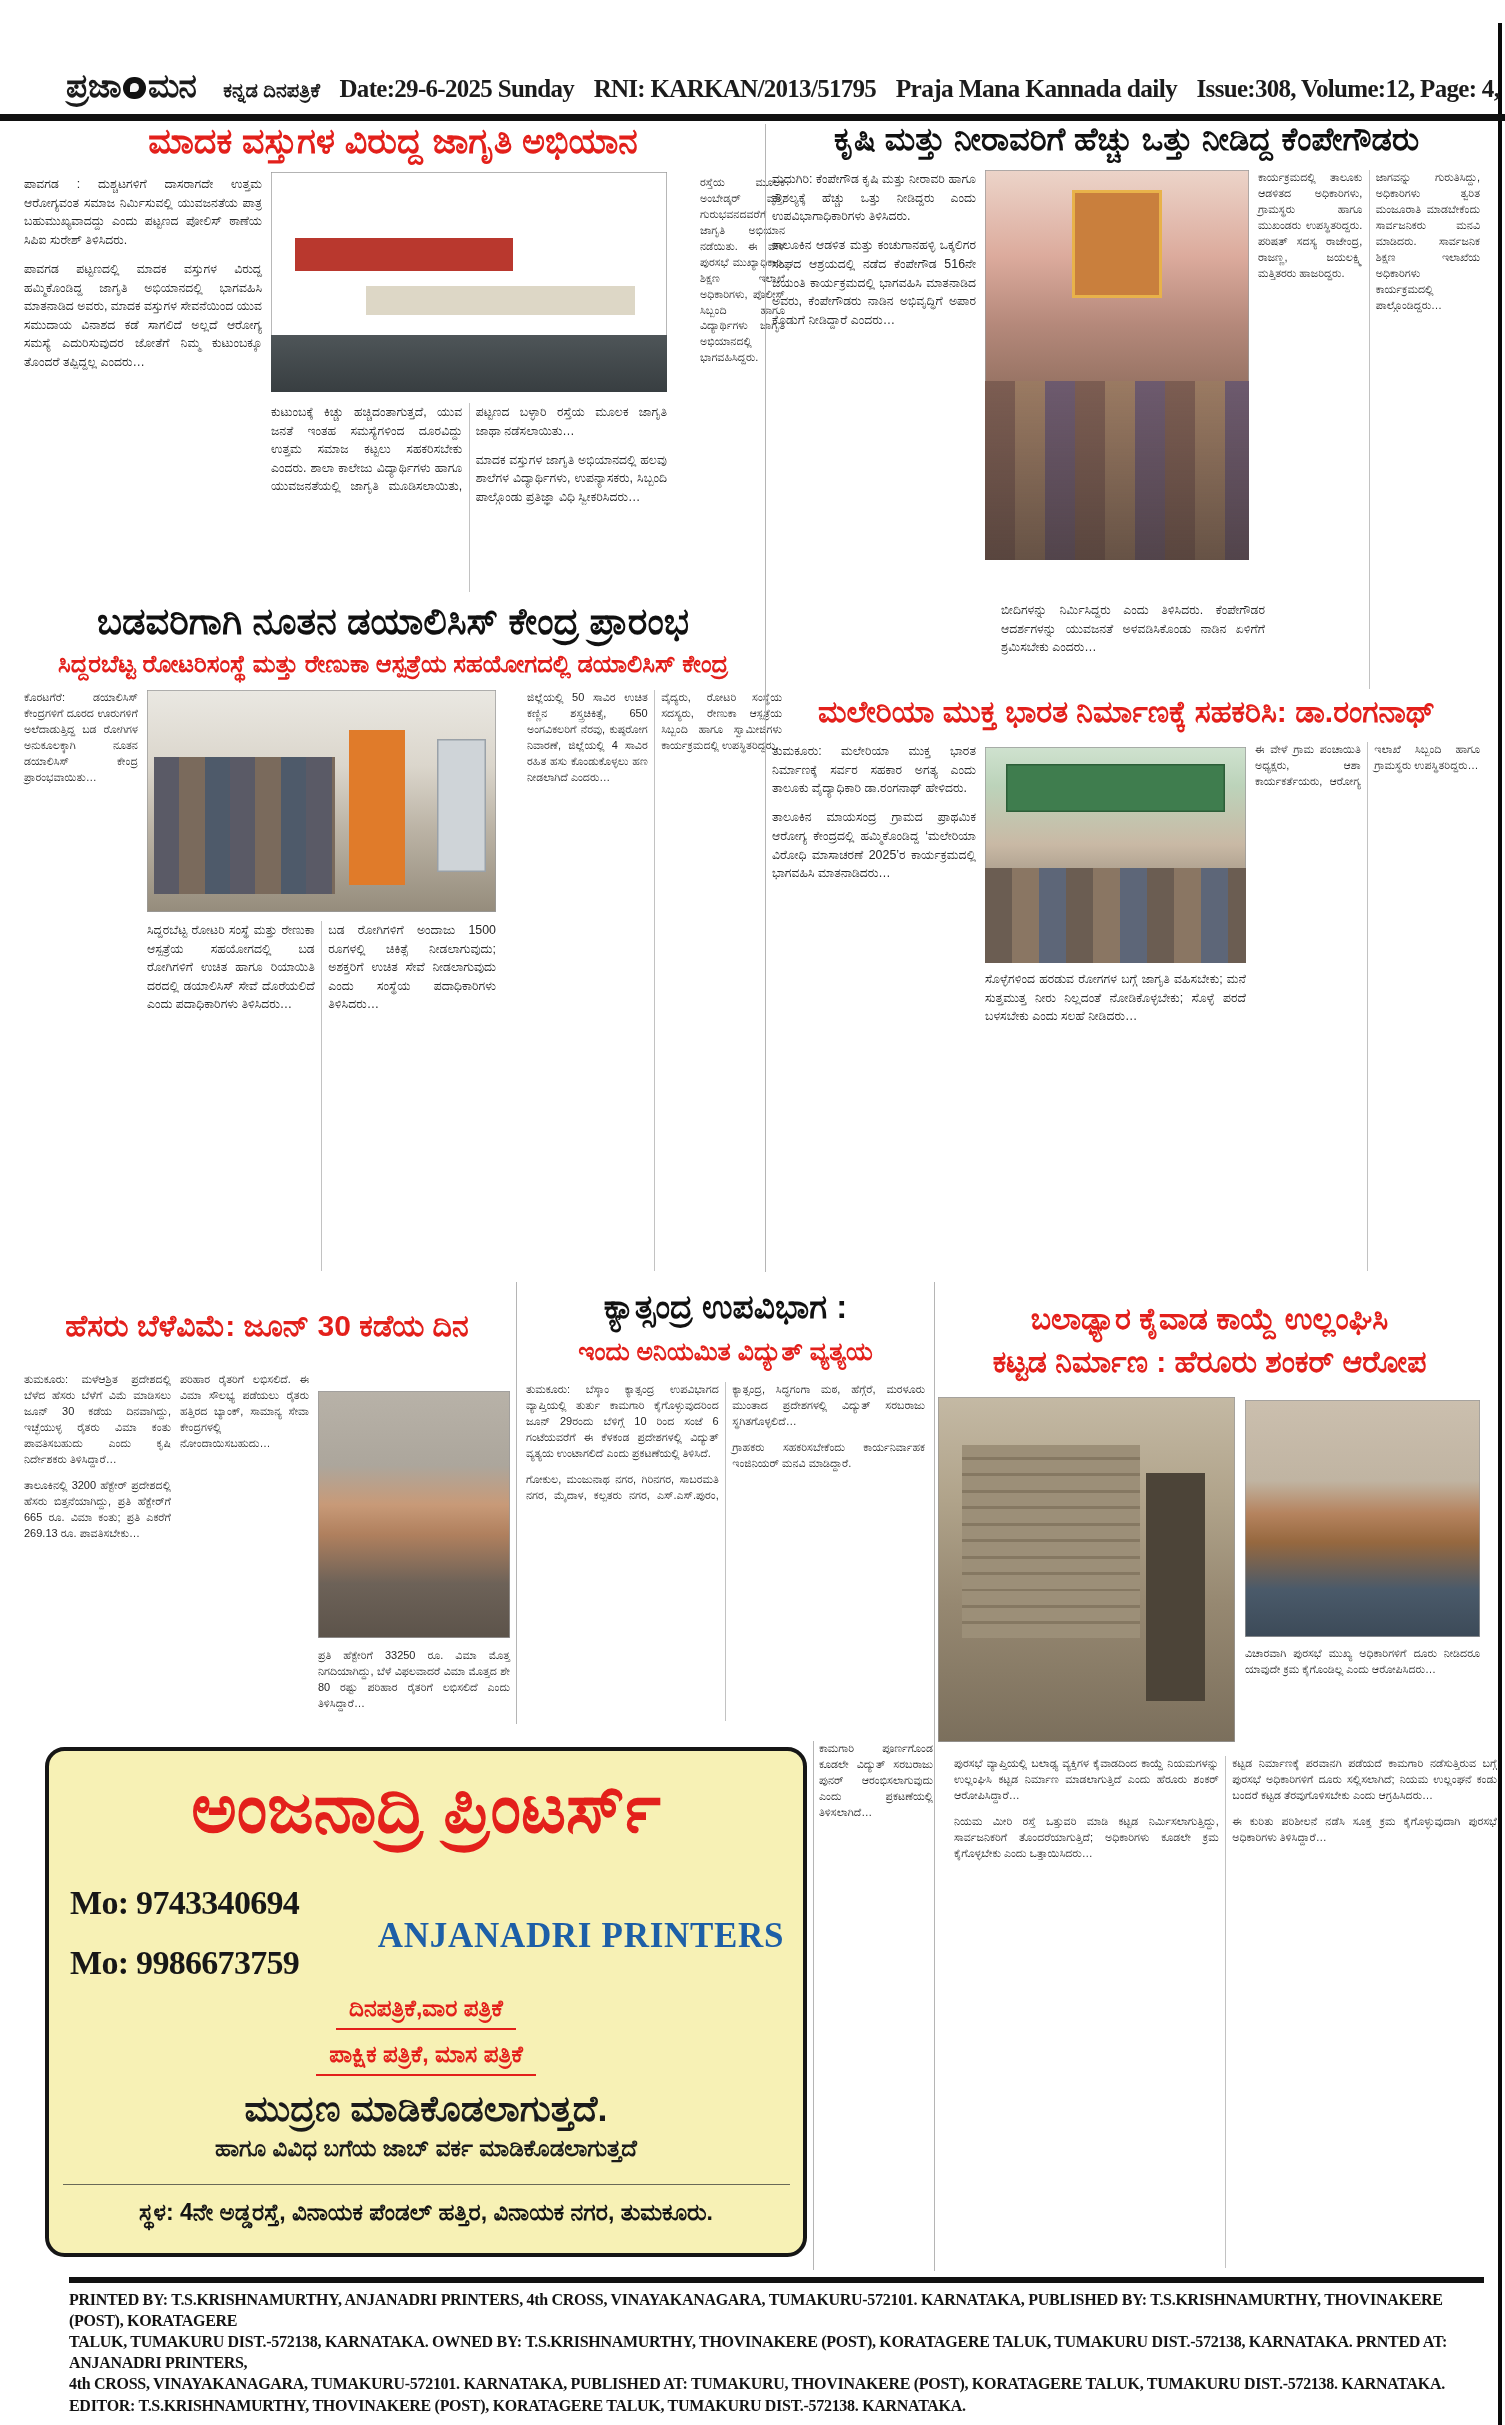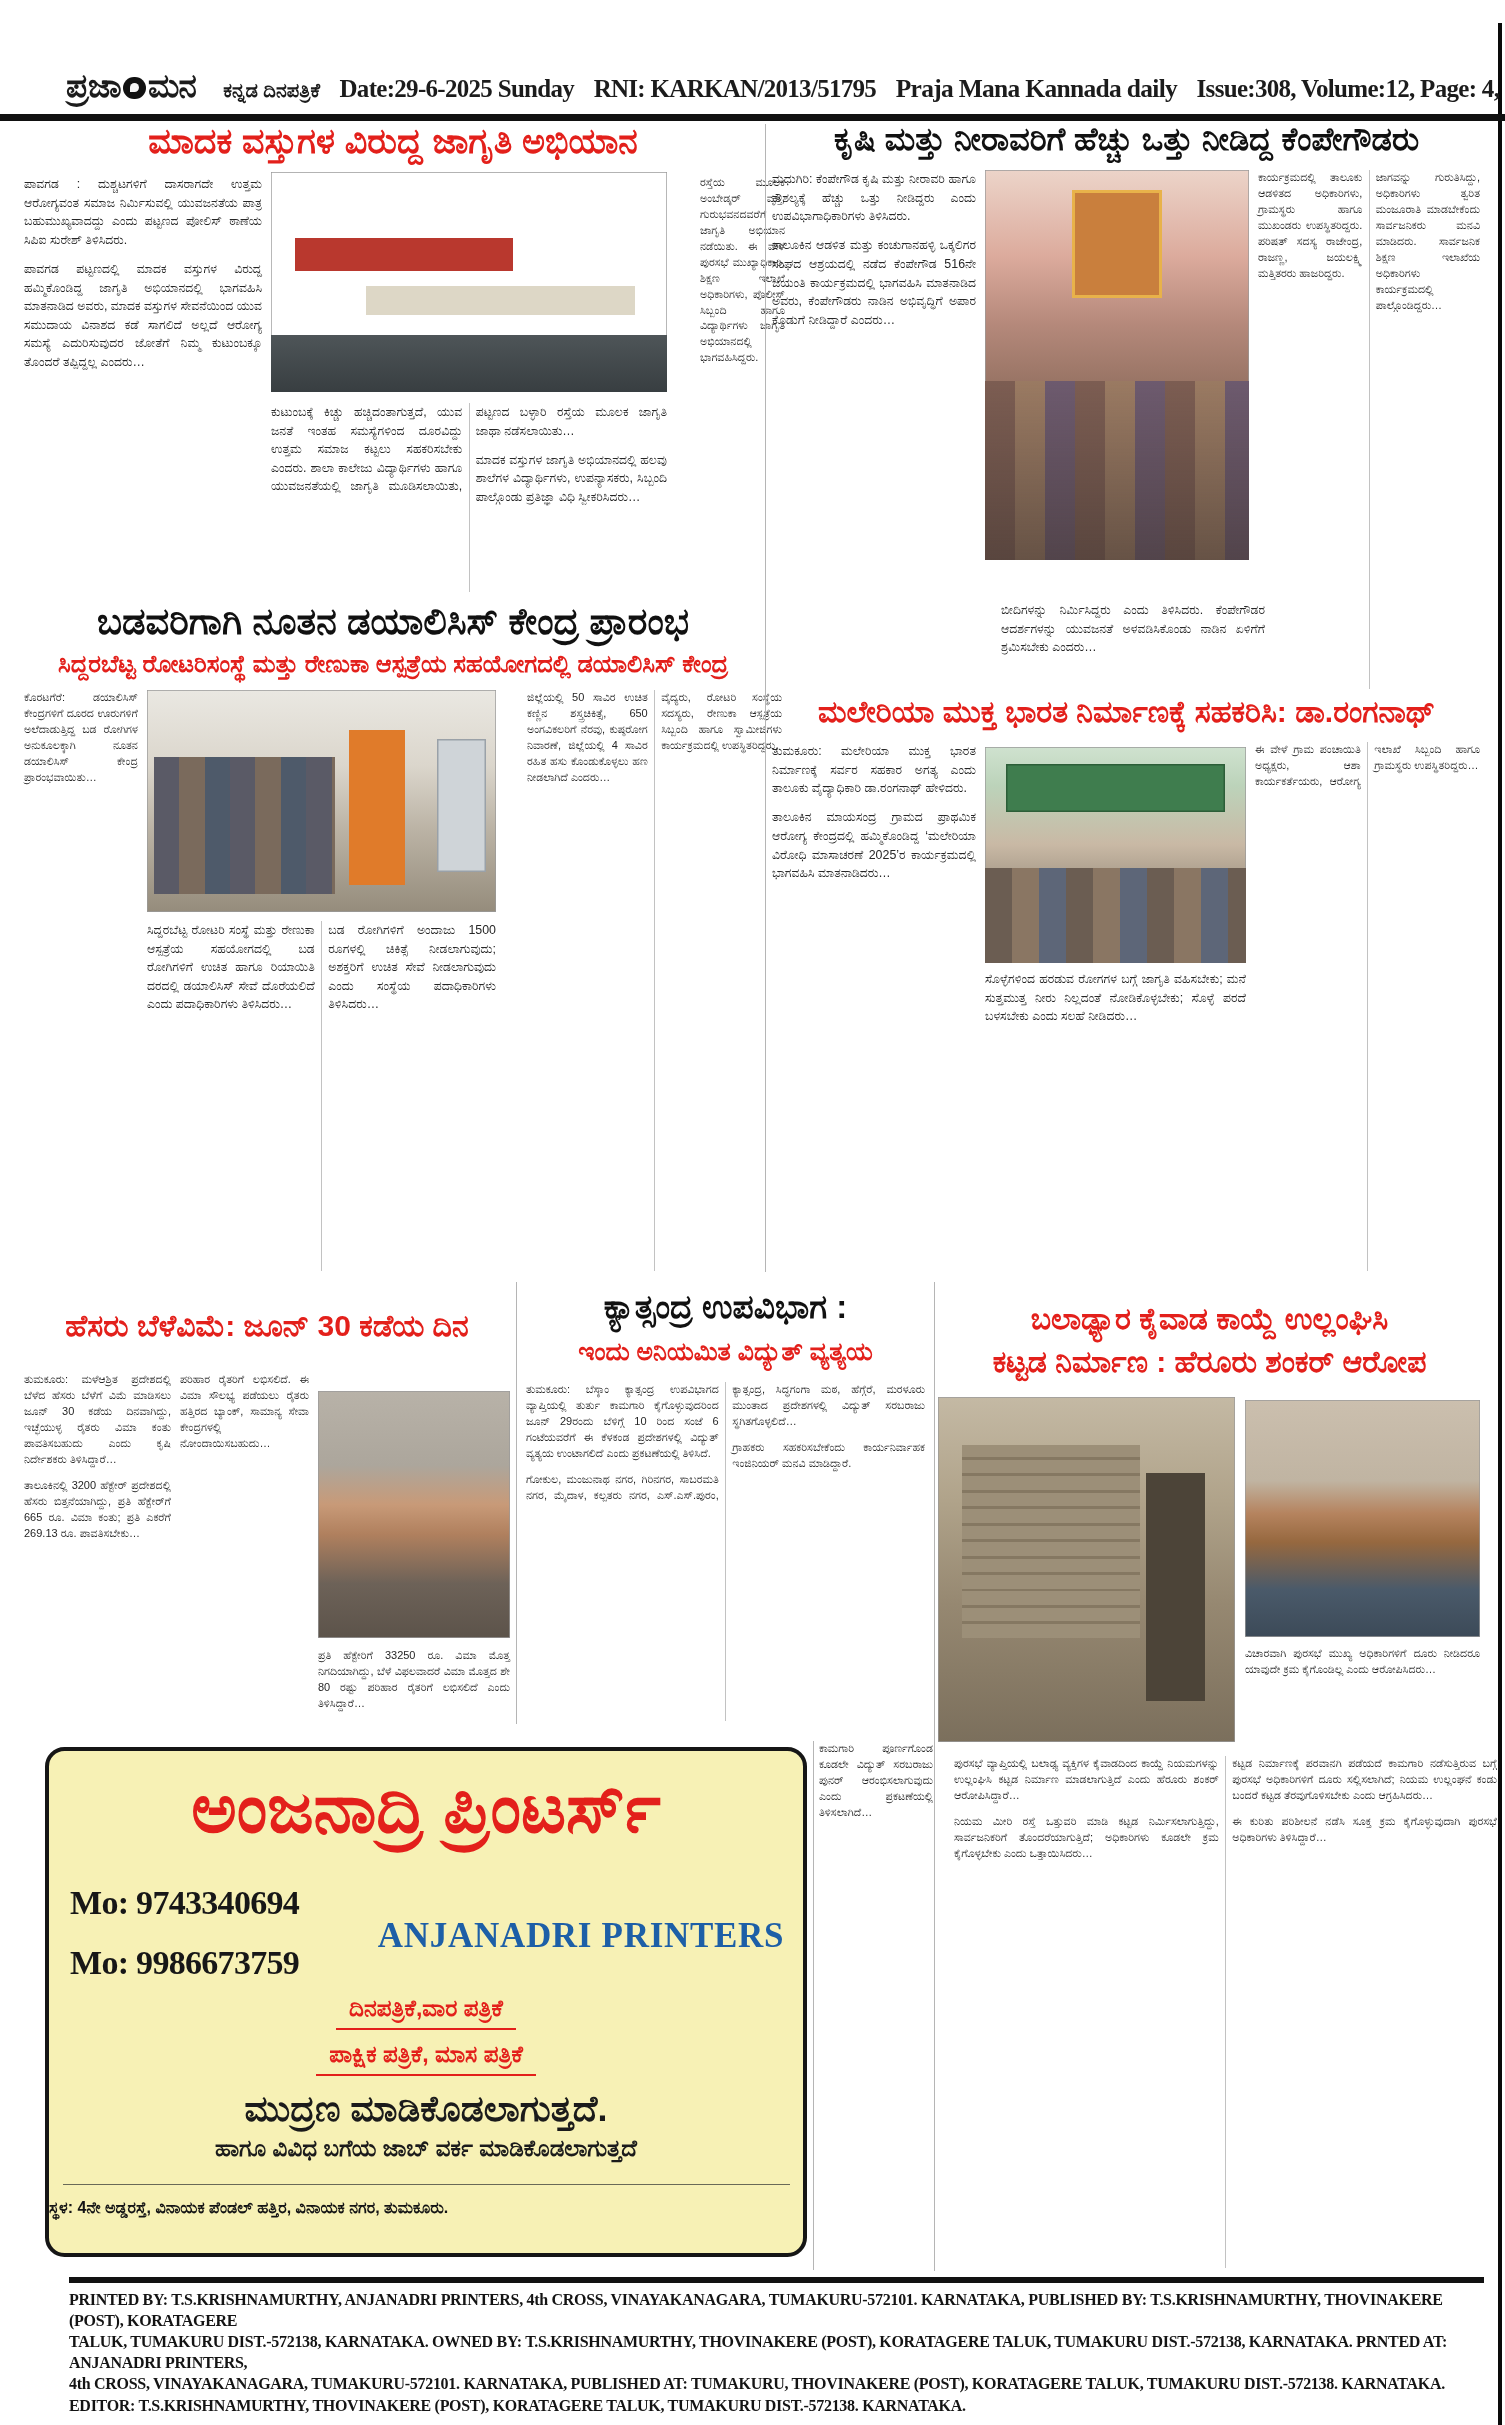--- a/index.html
+++ b/index.html
@@ -128,22 +128,22 @@
   .ad-red{position:absolute;left:0;right:0;text-align:center;margin:16px;color:#e3201b;
       font-weight:800;font-size:23px;}
   .ad-red span{display:inline-block;border-bottom:2.2px solid #e3201b;padding:0 13.5px 6px 13.5px;}
   #ad-red1{top:228px;}
   #ad-red2{top:274px;}
   .ad-big{position:absolute;top:327px;left:0;right:0;text-align:center;margin:10px;
       color:#1b1b1b;font-weight:800;font-size:36px;}
   .ad-sub{position:absolute;top:384px;left:0;right:0;text-align:center;margin:0;
       color:#1b1b1b;font-weight:800;font-size:23px;}
   .ad-hr{position:absolute;top:433px;left:13.5px;right:13.5px;height:0;border-top:1.5px solid #6a6a58;}
-  .ad-place{position:absolute;top:448px;left:0;right:0;text-align:left;margin:0;
-      color:#141414;font-weight:800;font-size:16px;}
+  .ad-place{position:absolute;top:448px;left:0;right:0;text-align:center;margin:0;
+      color:#141414;font-weight:800;font-size:23px;}
 
   
   .footer-rule{position:absolute;left:69px;right:21px;top:2277px;height:6px;background:#111;}
   .footer{position:absolute;left:69px;right:8px;top:2289px;font-family:"Liberation Serif", serif;
       font-weight:700;font-size:16px;line-height:1.32;color:#141414;letter-spacing:-0.3px;}
   .footer p{margin:0;}
 </style>
 </head>
 <body>
 

